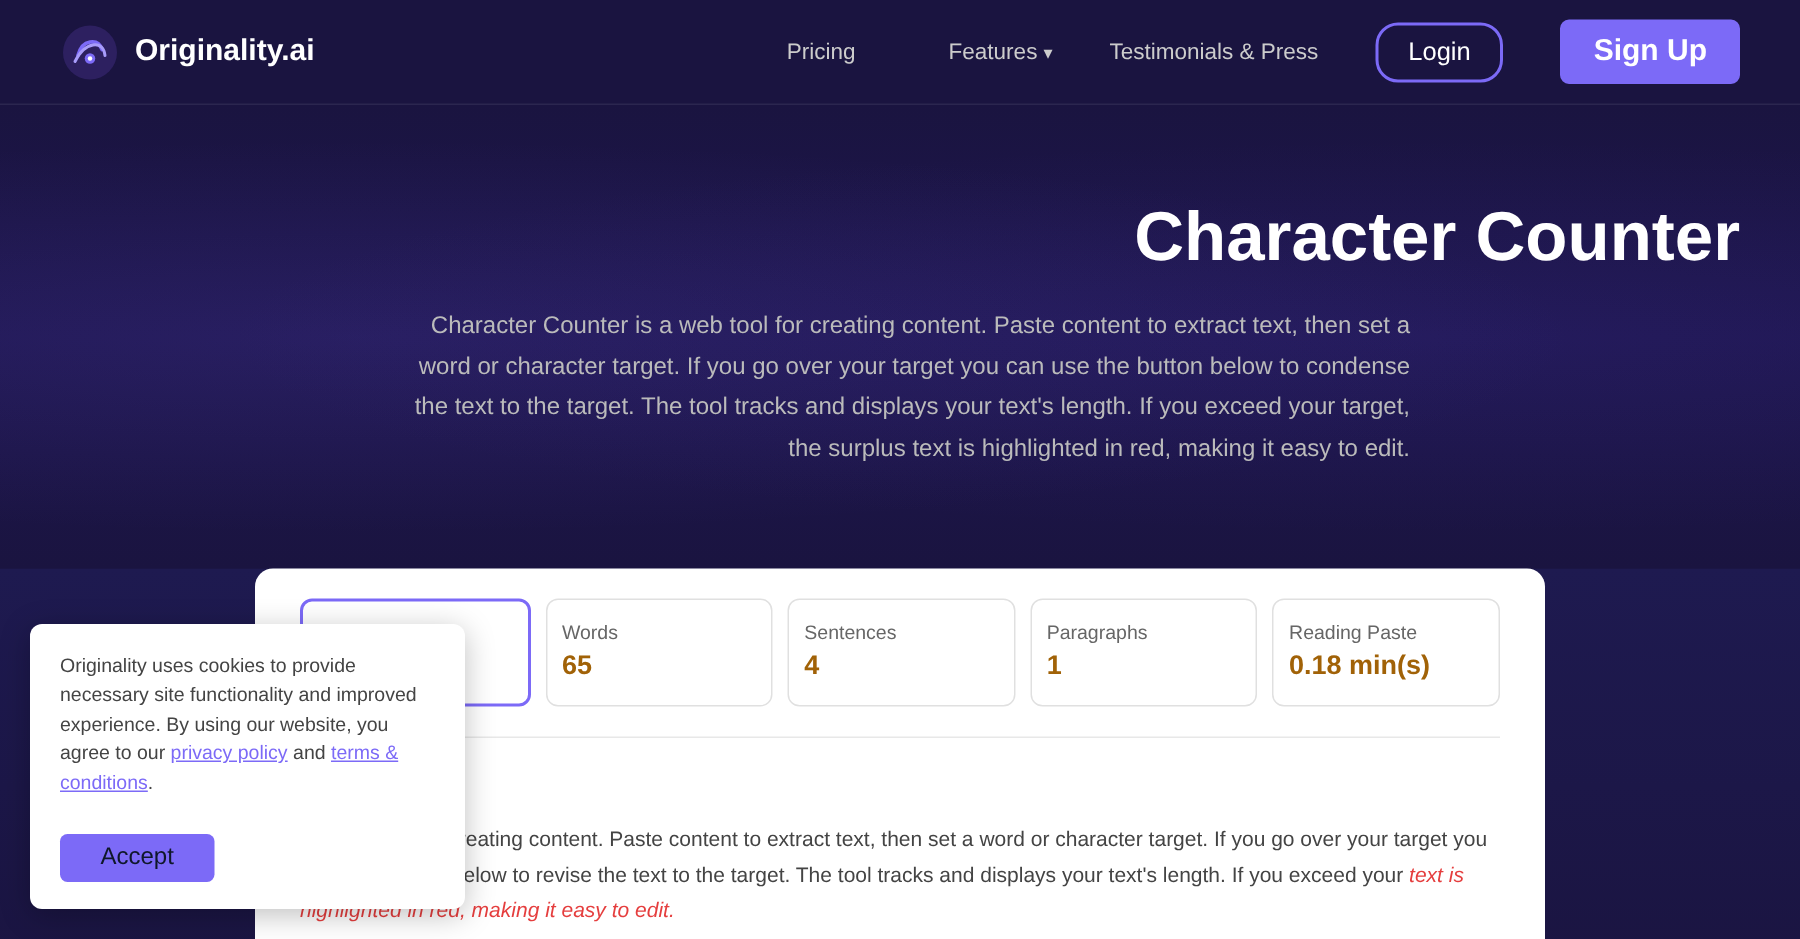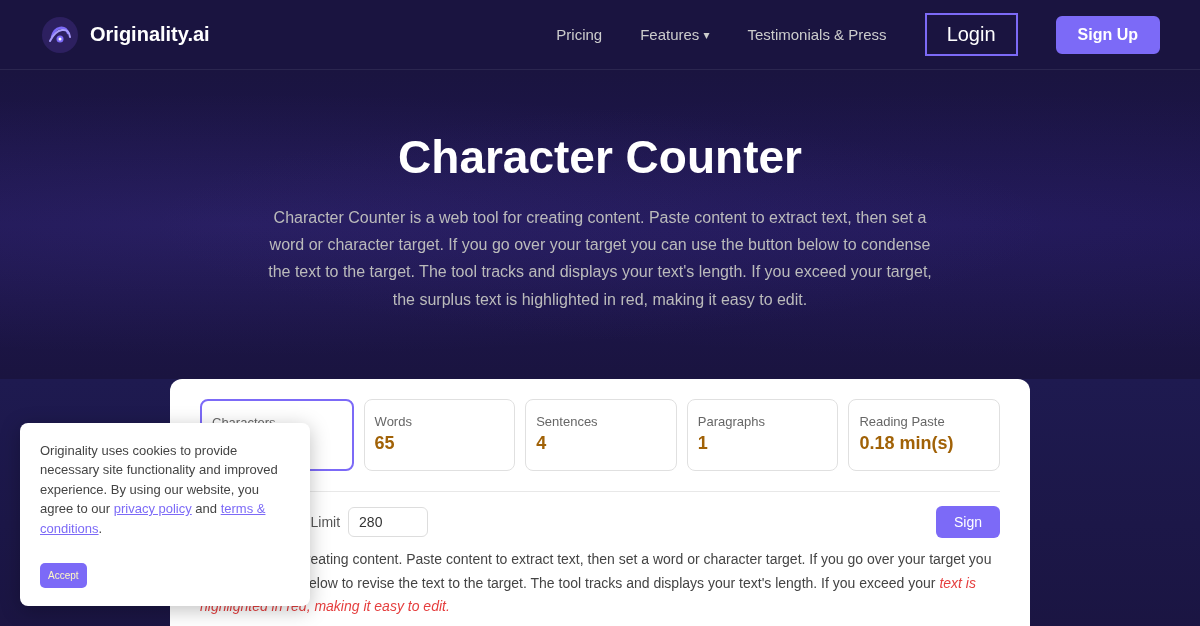--- a/index.html
+++ b/index.html
@@ -10,35 +10,35 @@
       display: flex; align-items: center; justify-content: space-between;
       padding: 0 40px; height: 70px;
       background: #1a1440; border-bottom: 1px solid rgba(255,255,255,0.08);
       position: relative; z-index: 10;
     }
     .nav-logo { display: flex; align-items: center; gap: 10px; text-decoration: none; }
     .nav-logo-icon { width: 40px; height: 40px; }
     .nav-logo-text { color: #fff; font-size: 20px; font-weight: 600; }
     .nav-links { display: flex; align-items: center; gap: 38px; }
     .nav-link { color: #ccc; font-size: 15px; text-decoration: none; cursor: pointer; background: none; border: none; }
-    .nav-link-features { display: flex; align-items: center; gap: 4px; }
+    .nav-link-features { display: flex; align-items: center; gap: 4px; margin-left: 24px; }
     .nav-btn-login {
-      padding: 8px 20px; border-radius: 0; font-size: 20px; font-weight: 500;
+      padding: 8px 20px; border-radius: 15px; font-size: 17px; font-weight: 500;
       background: transparent; border: 2px solid #7c6af7; color: #fff; cursor: pointer;
     }
     .nav-btn-signup {
-      padding: 8px 20px; border-radius: 6px; font-size: 16px; font-weight: 600;
+      padding: 8px 20px; border-radius: 6px; font-size: 20px; font-weight: 600;
       background: #7c6af7; border: 2px solid #7c6af7; color: #fff; cursor: pointer;
     }
     .chevron { font-size: 12px; }
 
     
     .hero {
       background: linear-gradient(180deg, #1a1440 0%, #1e1650 50%, #1a1440 100%);
-      text-align: center;
+      text-align: right;
       padding: 60px 40px 50px;
       position: relative;
     }
     .hero::before {
       content: '';
       position: absolute; top: 0; left: 0; right: 0; bottom: 0;
       background: radial-gradient(ellipse at 20% 50%, rgba(100,80,200,0.15) 0%, transparent 60%),
                   radial-gradient(ellipse at 80% 50%, rgba(80,60,180,0.12) 0%, transparent 60%);
       pointer-events: none;
     }
@@ -112,22 +112,22 @@
       padding: 18px 20px;
       border-radius: 8px;
       box-shadow: 0 4px 20px rgba(0,0,0,0.25);
       max-width: 290px;
       font-size: 13px; line-height: 1.5;
       z-index: 100;
     }
     .cookie-text { margin-bottom: 25px; color: #444; }
     .cookie-link { color: #7c6af7; text-decoration: underline; cursor: pointer; }
     .cookie-accept {
-      background: #7c6af7; color: #fef9c3; border: none;
-      padding: 7px 8px; border-radius: 5px; font-size: 10px; cursor: pointer; font-weight: 500;
+      background: #7c6af7; color: #0f172a; border: none;
+      padding: 7px 27px; border-radius: 5px; font-size: 16px; cursor: pointer; font-weight: 500;
     }
   </style>
 </head>
 <body>
 
 <nav>
   <a class="nav-logo" href="#">
     <svg class="nav-logo-icon" viewBox="0 0 40 40" fill="none" xmlns="http://www.w3.org/2000/svg">
       <circle cx="20" cy="20" r="18" fill="#2d2060"></circle>
       <path d="M12 22 Q14 14 20 13 Q26 12 28 18" stroke="#7c6af7" stroke-width="2.5" fill="none" stroke-linecap="round"></path>
@@ -177,28 +177,20 @@
       </div>
       <div class="stat-box">
         <div class="stat-label">Reading Paste</div>
         <div class="stat-value">0.18 min(s)</div>
       </div>
     </div>
 
     <div style="height:1px; background:#e8e8e8; margin: 0 30px;"></div>
 
     <div class="controls-row" style="padding-top:14px;">
-      <div class="controls-left">
-        <button class="dropdown-btn">
-          <span>Character</span>
-          <span>▾</span>
-        </button>
-        <span class="limit-label">Limit</span>
-        <input class="limit-input" type="number" value="280" style="">
-      </div>
       <button class="clear-btn">Sign</button>
     </div>
 
     <div class="text-preview">
       <span>s a web tool for creating content. Paste content to extract text, then set a word or character target. If you go over your target you need the button below to revise the text to the target. The tool tracks and displays your text's length. If you exceed your </span><span class="overflow">text is highlighted in red, making it easy to edit.</span>
     </div>
 
   </div>
 </div>
 

